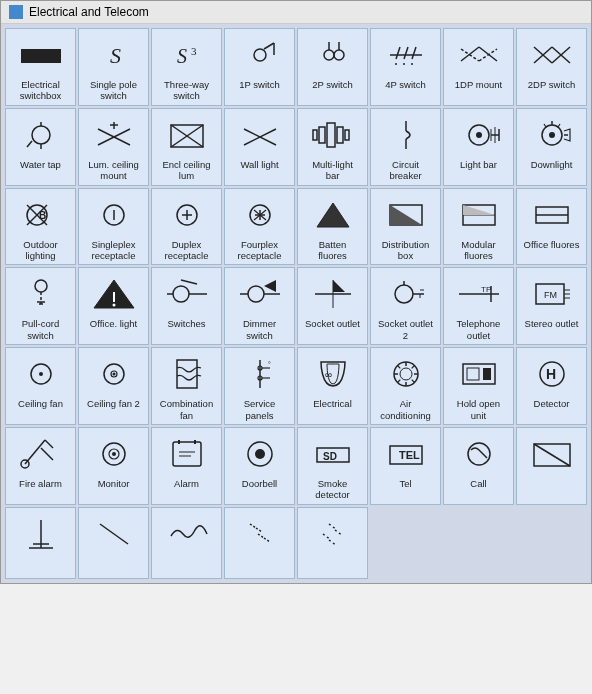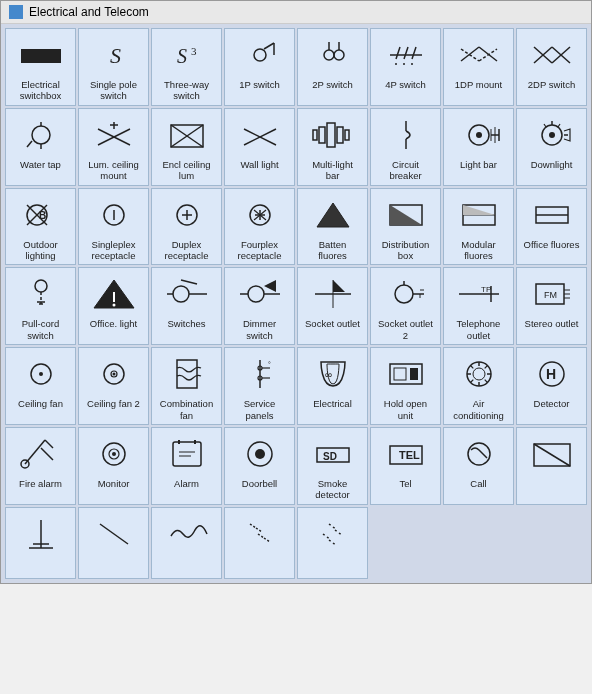--- a/index.html
+++ b/index.html
@@ -501,49 +501,49 @@
           <path d="M18,8 C18,8 30,8 30,8 C30,8 30,28 24,28 C18,28 18,8 18,8 Z" fill="none" stroke="#222" stroke-width="1"></path>
           <text x="16" y="22" font-size="10" fill="#222">∞</text>
         </svg>
       </div>
       <div class="symbol-label">Electrical</div>
     </div>
 
     <div class="symbol-cell">
       <div class="symbol-icon">
         <svg width="48" height="36" viewBox="0 0 48 36">
-          <rect x="8" y="8" width="32" height="20" fill="none" stroke="#222" stroke-width="1.5"></rect>
-          <rect x="28" y="12" width="8" height="12" fill="#222"></rect>
-          <rect x="12" y="12" width="12" height="12" fill="none" stroke="#222" stroke-width="1"></rect>
-        </svg>
-      </div>
-      <div class="symbol-label">Hold open<br>unit</div>
-    </div>
-
-    <div class="symbol-cell">
-      <div class="symbol-icon">
-        <svg width="48" height="36" viewBox="0 0 48 36">
           <circle cx="24" cy="18" r="12" fill="none" stroke="#222" stroke-width="1.5"></circle>
           <circle cx="24" cy="18" r="6" fill="none" stroke="#222" stroke-width="1"></circle>
           <line x1="24" y1="6" x2="24" y2="10" stroke="#222" stroke-width="1.5"></line>
           <line x1="24" y1="26" x2="24" y2="30" stroke="#222" stroke-width="1.5"></line>
           <line x1="12" y1="18" x2="16" y2="18" stroke="#222" stroke-width="1.5"></line>
           <line x1="32" y1="18" x2="36" y2="18" stroke="#222" stroke-width="1.5"></line>
           <line x1="15.5" y1="9.5" x2="18.3" y2="12.3" stroke="#222" stroke-width="1.2"></line>
           <line x1="29.7" y1="23.7" x2="32.5" y2="26.5" stroke="#222" stroke-width="1.2"></line>
           <line x1="32.5" y1="9.5" x2="29.7" y2="12.3" stroke="#222" stroke-width="1.2"></line>
           <line x1="18.3" y1="23.7" x2="15.5" y2="26.5" stroke="#222" stroke-width="1.2"></line>
         </svg>
       </div>
       <div class="symbol-label">Air<br>conditioning</div>
     </div>
 
     <div class="symbol-cell">
       <div class="symbol-icon">
         <svg width="48" height="36" viewBox="0 0 48 36">
+          <rect x="8" y="8" width="32" height="20" fill="none" stroke="#222" stroke-width="1.5"></rect>
+          <rect x="28" y="12" width="8" height="12" fill="#222"></rect>
+          <rect x="12" y="12" width="12" height="12" fill="none" stroke="#222" stroke-width="1"></rect>
+        </svg>
+      </div>
+      <div class="symbol-label">Hold open<br>unit</div>
+    </div>
+
+    <div class="symbol-cell">
+      <div class="symbol-icon">
+        <svg width="48" height="36" viewBox="0 0 48 36">
           <circle cx="24" cy="18" r="12" fill="none" stroke="#222" stroke-width="1.5"></circle>
           <text x="18" y="23" font-size="14" font-weight="bold" fill="#222">H</text>
         </svg>
       </div>
       <div class="symbol-label">Detector</div>
     </div>
 
     <div class="symbol-cell">
       <div class="symbol-icon">
         <svg width="48" height="36" viewBox="0 0 48 36">

